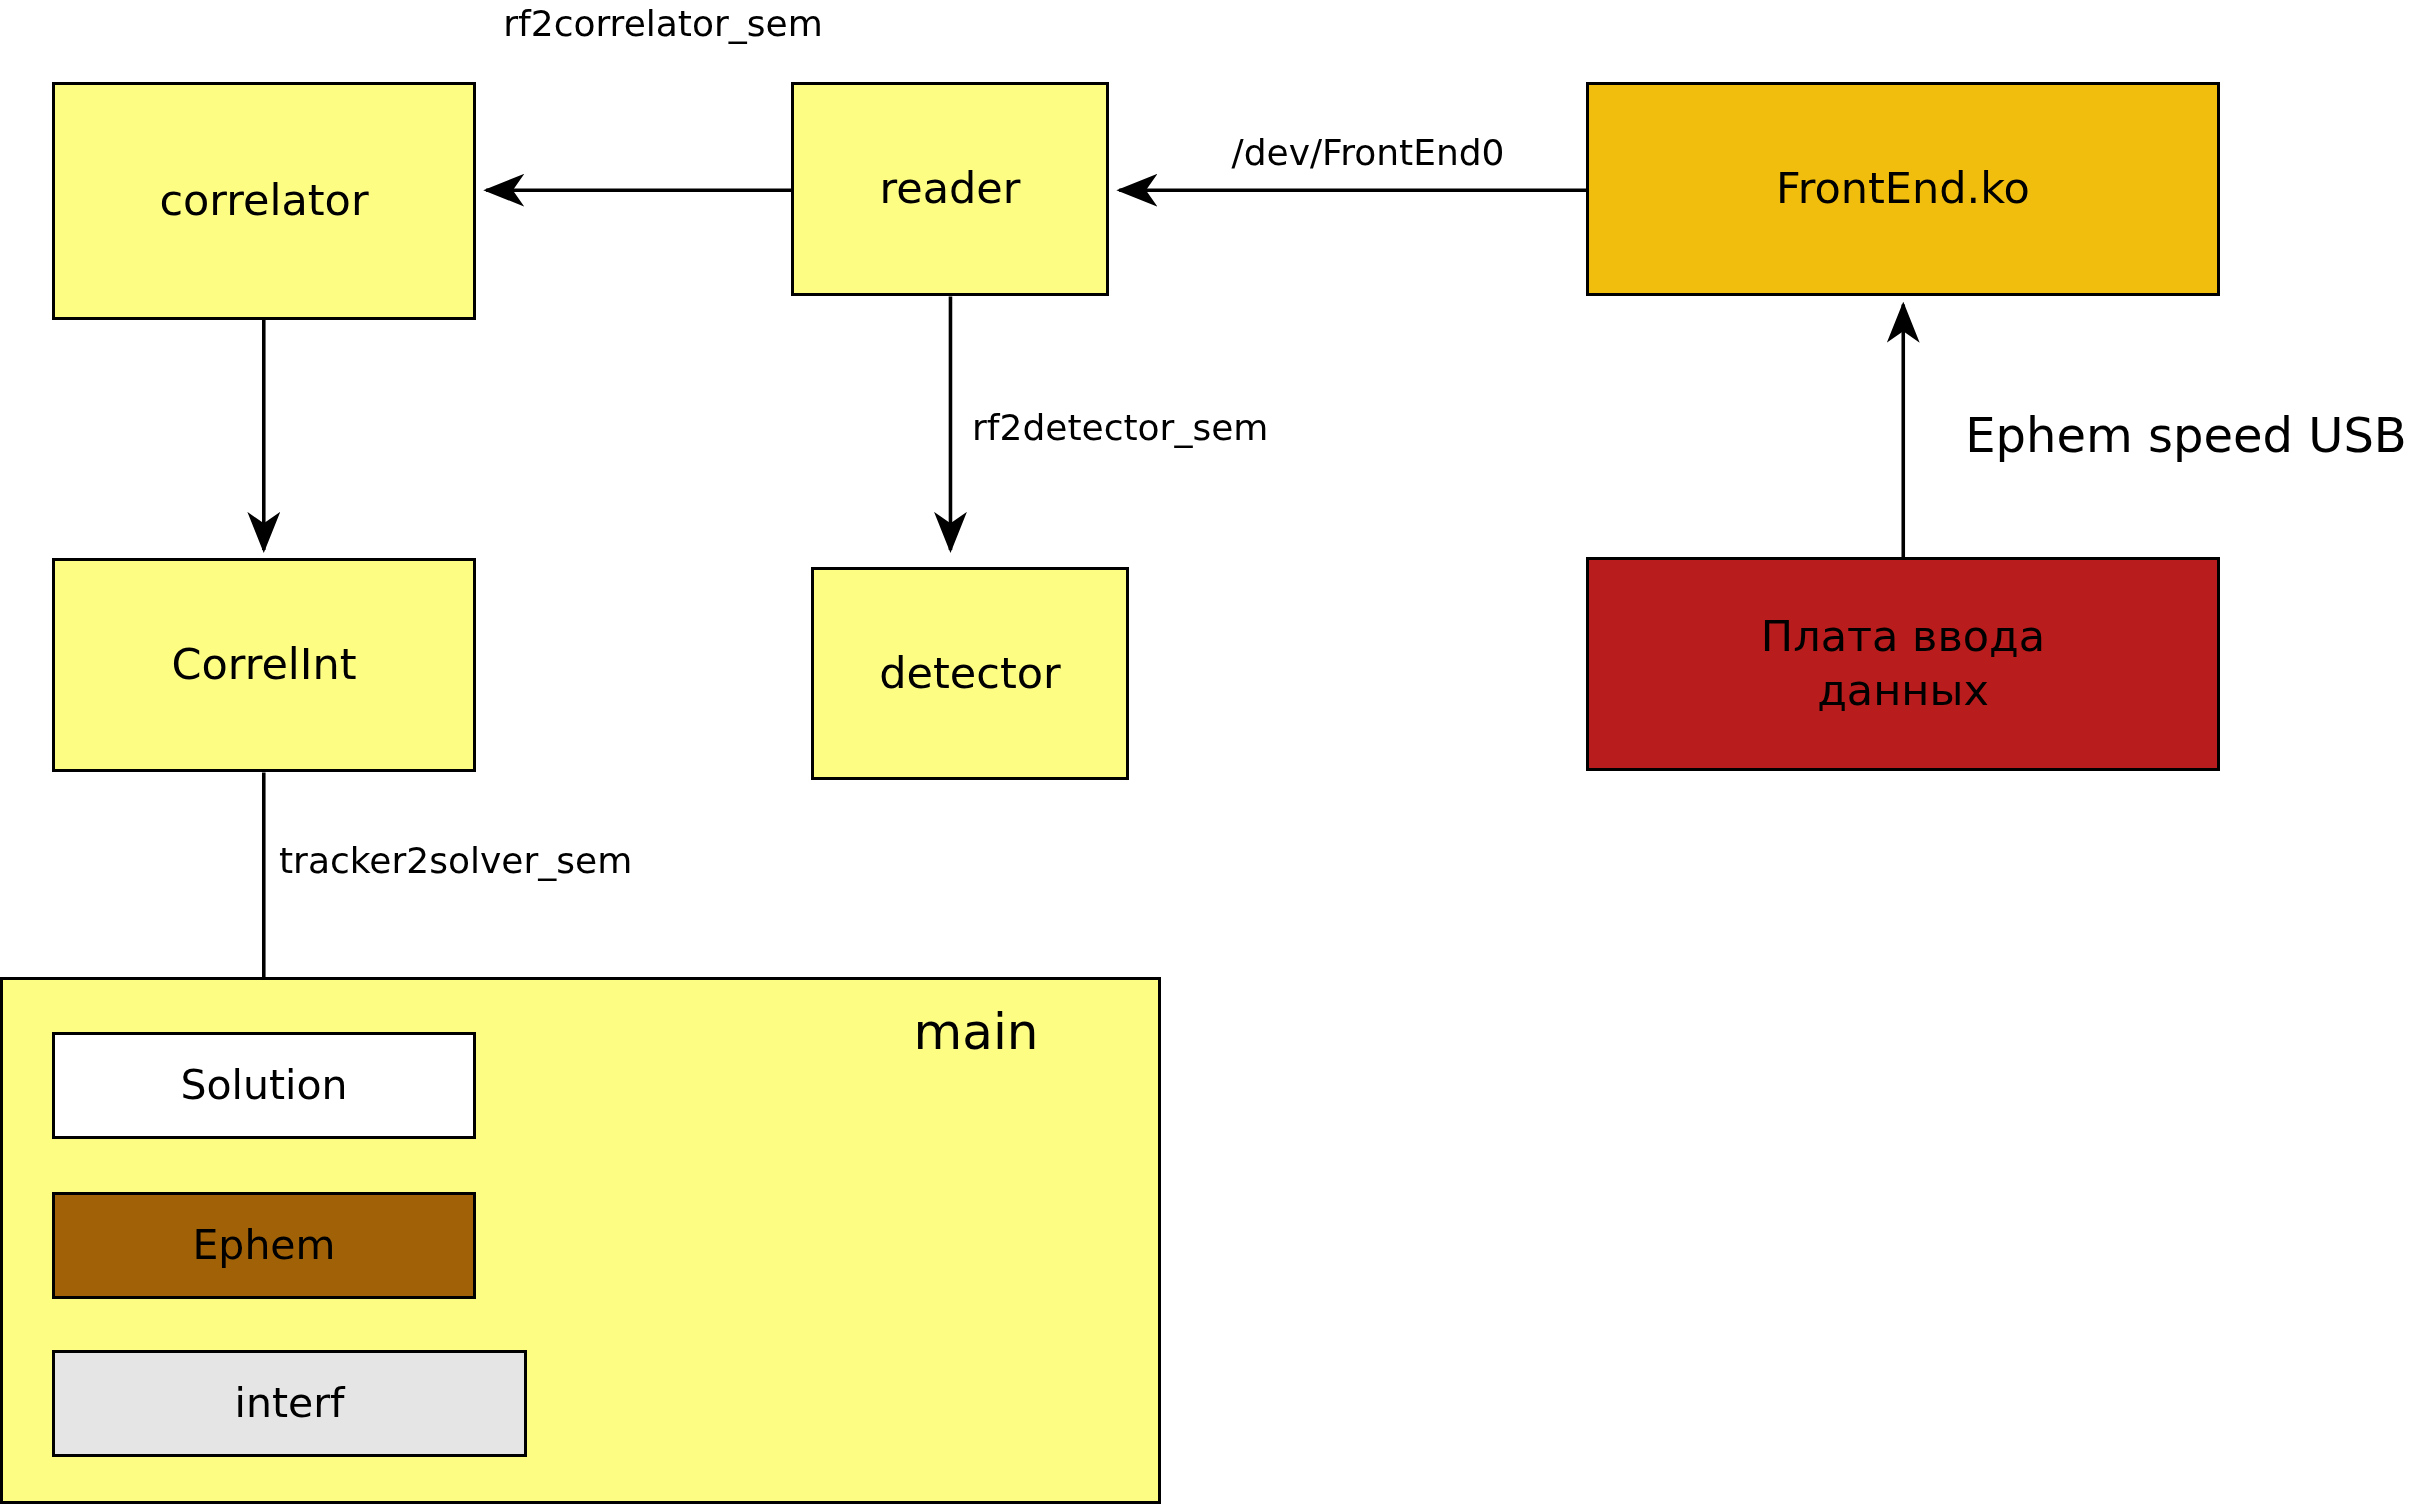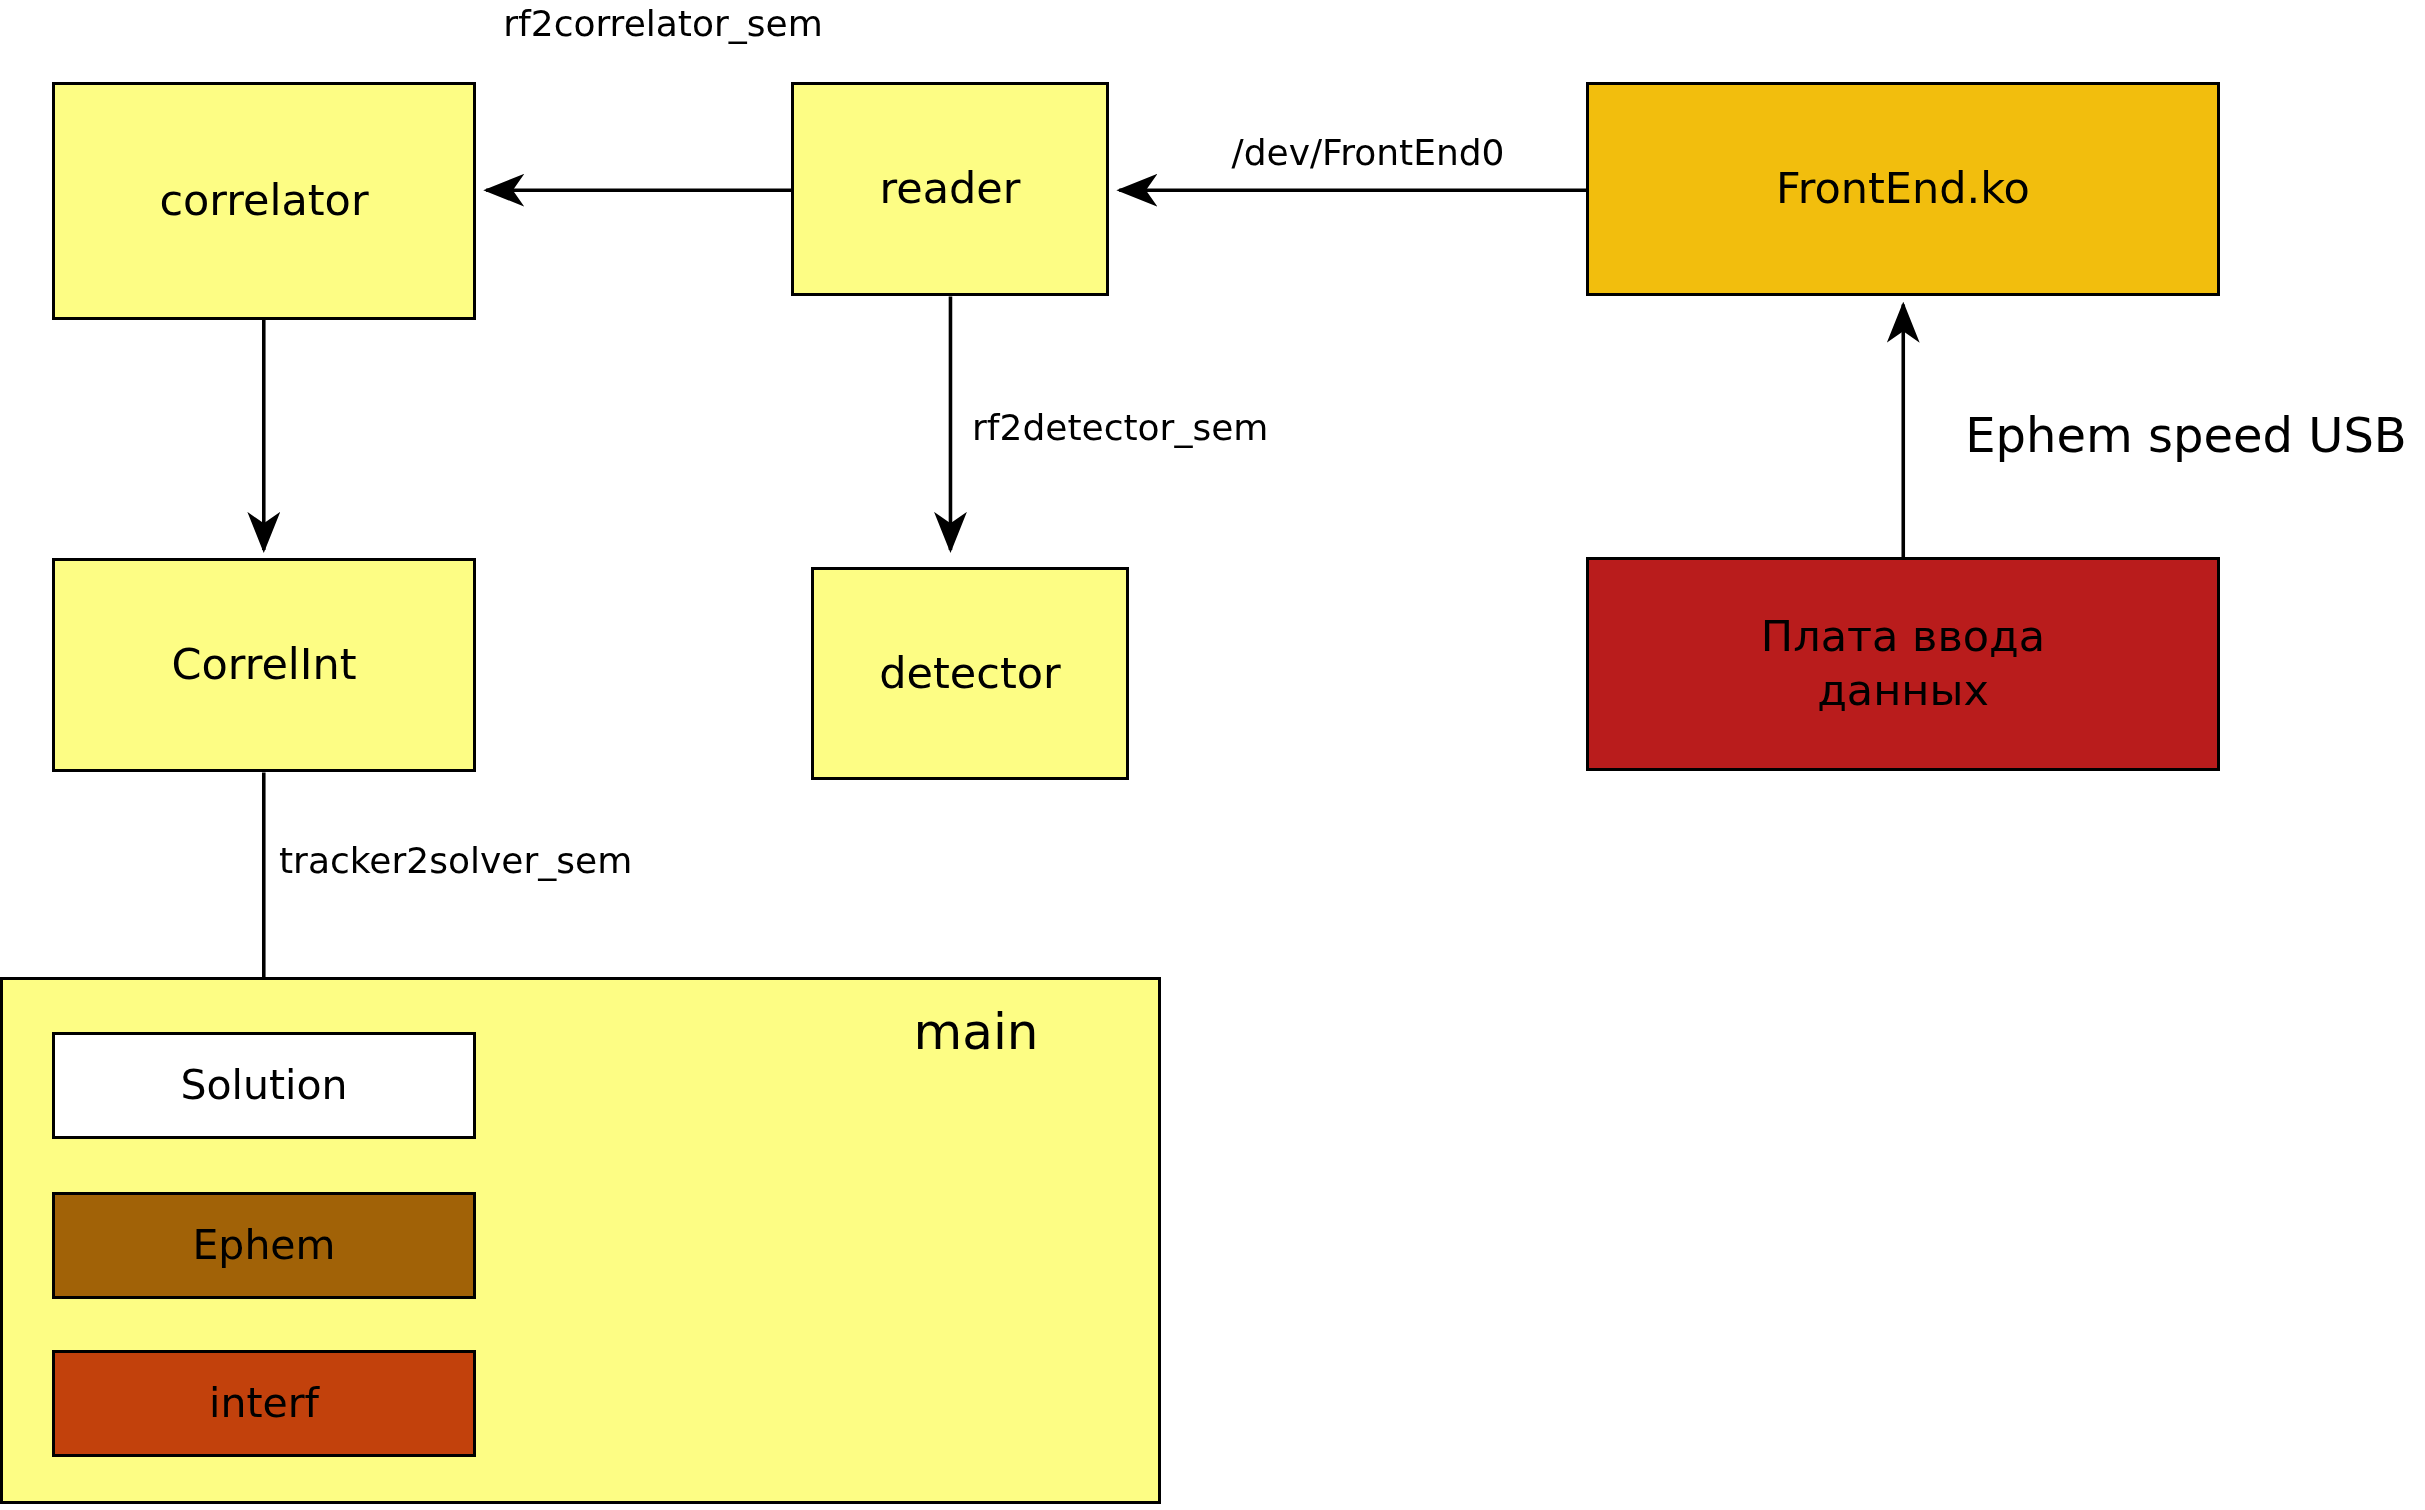--- a/index.html
+++ b/index.html
@@ -79,21 +79,21 @@
 </div>
 
 <div class="node f46" style="left: 52px; top: 1032px; width: 424px; height: 107px; background-color: rgb(255, 255, 255);">
   <span>Solution</span>
 </div>
 
 <div class="node f46" style="left: 52px; top: 1192px; width: 424px; height: 107px; background-color: #a16207;">
   <span>Ephem</span>
 </div>
 
-<div class="node f46" style="left: 52px; top: 1350px; width: 424px; height: 107px; background-color: #c2410c;">
+<div class="node f46" style="left: 52px; top: 1350px; width: 475px; height: 107px; background-color: #e5e5e5;">
   <span>interf</span>
 </div>
 
 <div class="edge-label center-xy" style="left:663px;top:23px;">rf2correlator_sem</div>
 
 <div class="edge-label center-xy" style="left:1368px;top:152px;">/dev/FrontEnd0</div>
 
 <div class="edge-label center-y" style="left:972px;top:427px;">rf2detector_sem</div>
 
 <div class="edge-label center-y" style="left:279px;top:860px;">tracker2solver_sem</div>

